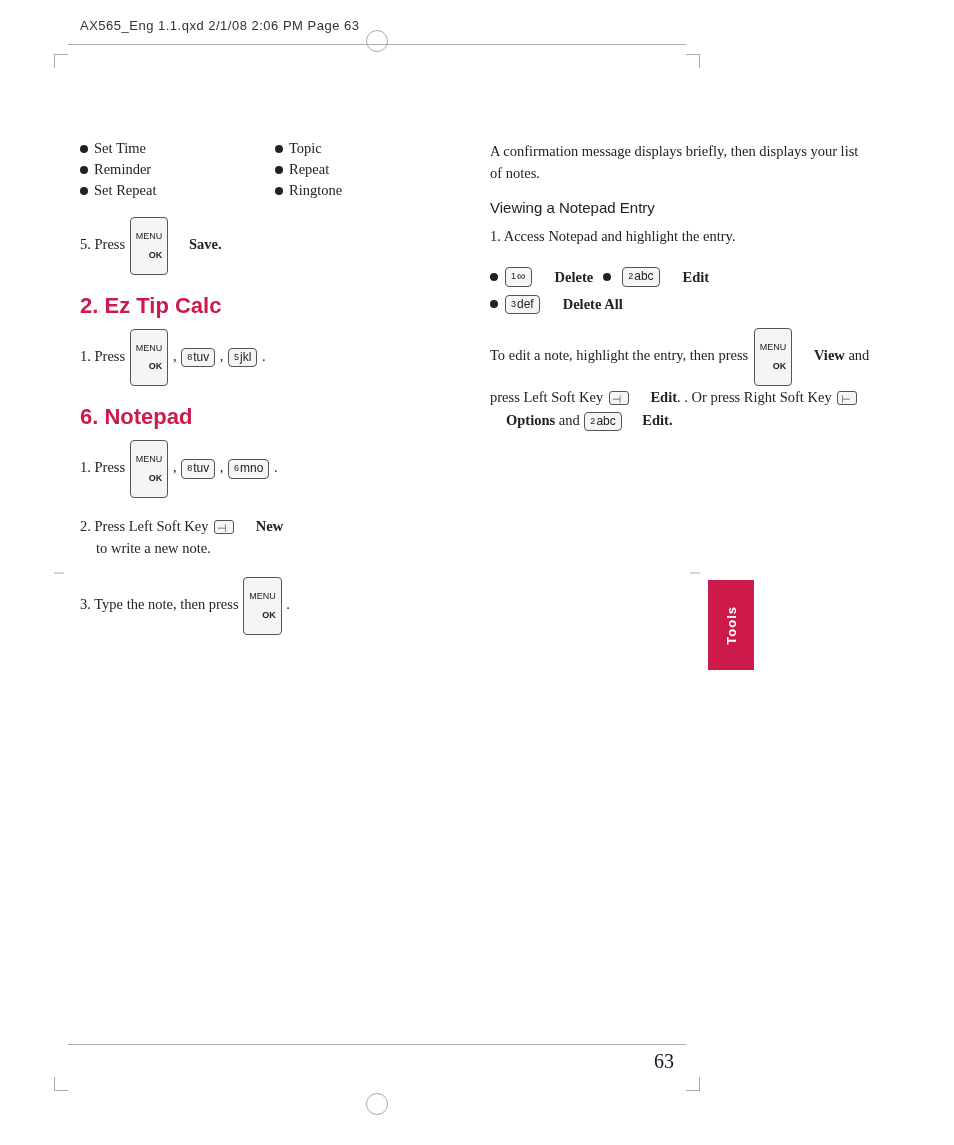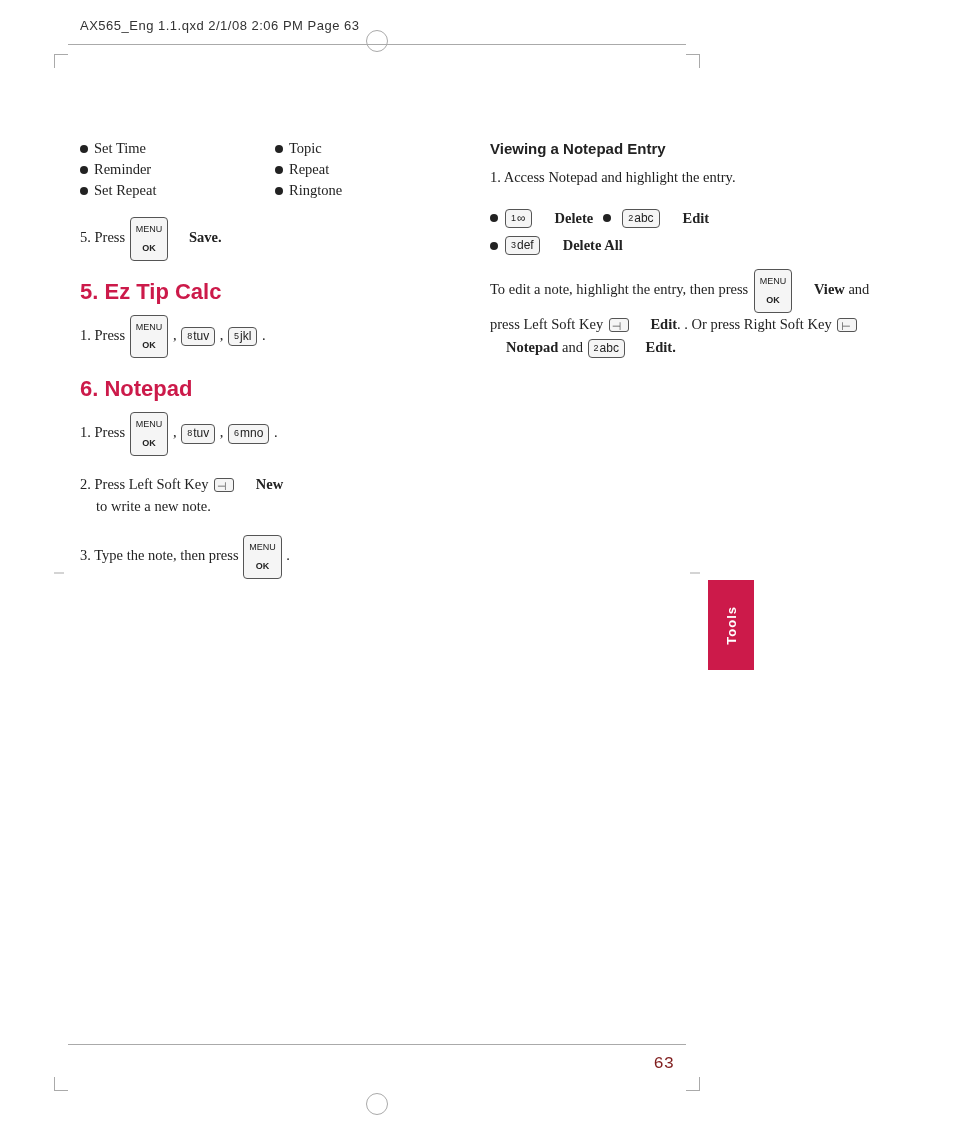--- a/index.html
+++ b/index.html
@@ -130,26 +130,26 @@
       vertical-align: middle;
     }
     .key-btn sup {
       font-size: 9px;
       vertical-align: super;
       margin-right: 1px;
     }
     .key-ok {
       border: 1.5px solid #555;
       border-radius: 4px;
-      padding: 6px 5px;
+      padding: 13px 5px;
       font-size: 11px;
       font-family: Arial, sans-serif;
       display: inline-flex;
       flex-direction: column;
-      align-items: center;
+      align-items: flex-end;
       line-height: 1.2;
       background: #f5f5f5;
       margin: 0 1px;
       vertical-align: middle;
     }
     .key-ok .top-label { font-size: 9px; }
     .key-ok .bot-label { font-size: 9px; font-weight: bold; margin-top: 8px; }
 
     .soft-key-icon {
       display: inline-block;
@@ -186,21 +186,21 @@
       font-size: 11px;
       position: absolute;
       top: -1px;
       left: 3px;
       color: #555;
     }
 
     
     .subsection-heading {
       font-size: 15px;
-      font-weight: bold;
+      font-weight: normal;
       font-family: Arial, sans-serif;
       margin-bottom: 10px;
     }
 
     
     .options-list {
       margin: 8px 0 12px 0;
       font-size: 14.5px;
       line-height: 1.6;
     }
@@ -216,23 +216,23 @@
       background: #222;
       border-radius: 50%;
       flex-shrink: 0;
     }
 
     
     .page-number {
       position: absolute;
       bottom: 72px;
       right: 80px;
-      font-size: 17px;
-      font-family: Liberation Mono, monospace;
-      color: #7f1d1d;
+      font-size: 20px;
+      font-family: Liberation Serif, serif;
+      color: #0f172a;
     }
 
     
     .tools-sidebar {
       position: absolute;
       right: 0;
       top: 580px;
       width: 46px;
       height: 90px;
       background: #cc1a4a;
@@ -352,21 +352,21 @@
 
     <div class="step">
       <span>5. Press</span>
       <span class="key-ok">
         <span class="top-label">MENU</span>
         <span class="bot-label">OK</span>
       </span>
       <b><span>Save.</span></b>
     </div>
 
-    <div class="section-heading">5. Ez Tip Calc</div>
+    <div class="section-heading">2. Ez Tip Calc</div>
 
 
     <div class="step">
       <span>1. Press</span>
       <span class="key-ok">
         <span class="top-label">MENU</span>
         <span class="bot-label">OK</span>
       </span>
       <span>, </span>
       <span class="key-btn"><sup>8</sup>tuv</span>
@@ -405,20 +405,21 @@
         <span class="top-label">MENU</span>
         <span class="bot-label">OK</span>
       </span>
       <span> .</span>
     </div>
 
   </div>
 
   <div class="content-right">
 
+    <div class="section-body">A confirmation message displays briefly, then displays your list of notes.</div>
 
     <div class="subsection-heading">Viewing a Notepad Entry</div>
 
     <div class="step">1. Access Notepad and highlight the entry.</div>
 
 
     <div class="options-list">
       <div class="opt-row">
         <span class="bullet-dot"></span>
         <span class="key-btn"><sup>1</sup>∞</span>
@@ -439,21 +440,21 @@
       <span class="key-ok" style="margin:0 2px;">
         <span class="top-label">MENU</span>
         <span class="bot-label">OK</span>
       </span>
       <b><span>View</span></b>
       <span>and press Left Soft Key</span>
       <span class="soft-key-icon"></span>
       <b><span>Edit</span></b><span>.</span>
       <span>. Or press Right Soft Key</span>
       <span class="soft-key-right-icon"></span>
-      <b><span>Notepad</span></b>
+      <b><span>Options</span></b>
       <span>and</span>
       <span class="key-btn"><sup>2</sup>abc</span>
       <b><span>Edit.</span></b>
     </div>
 
   </div>
 
   <div class="tools-sidebar">
     <span class="tools-label">Tools</span>
   </div>

